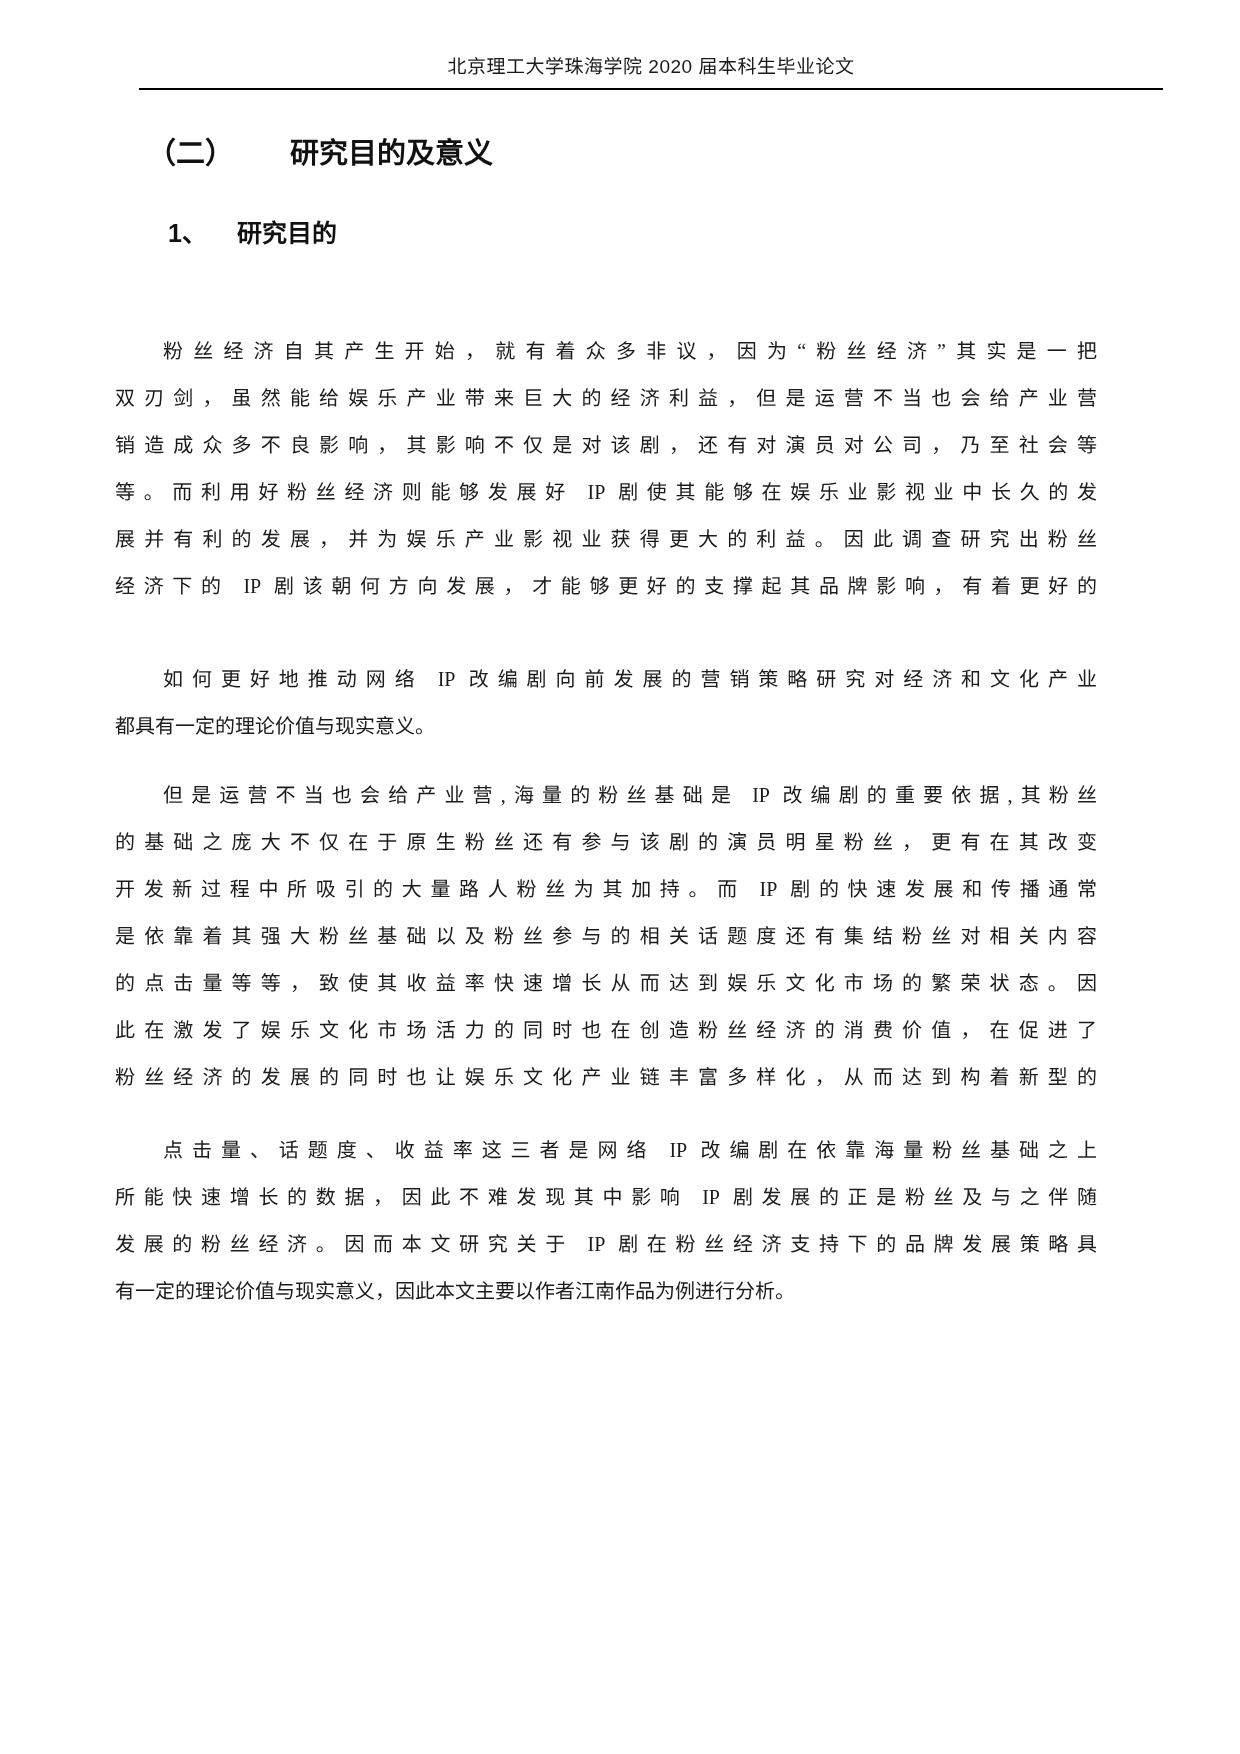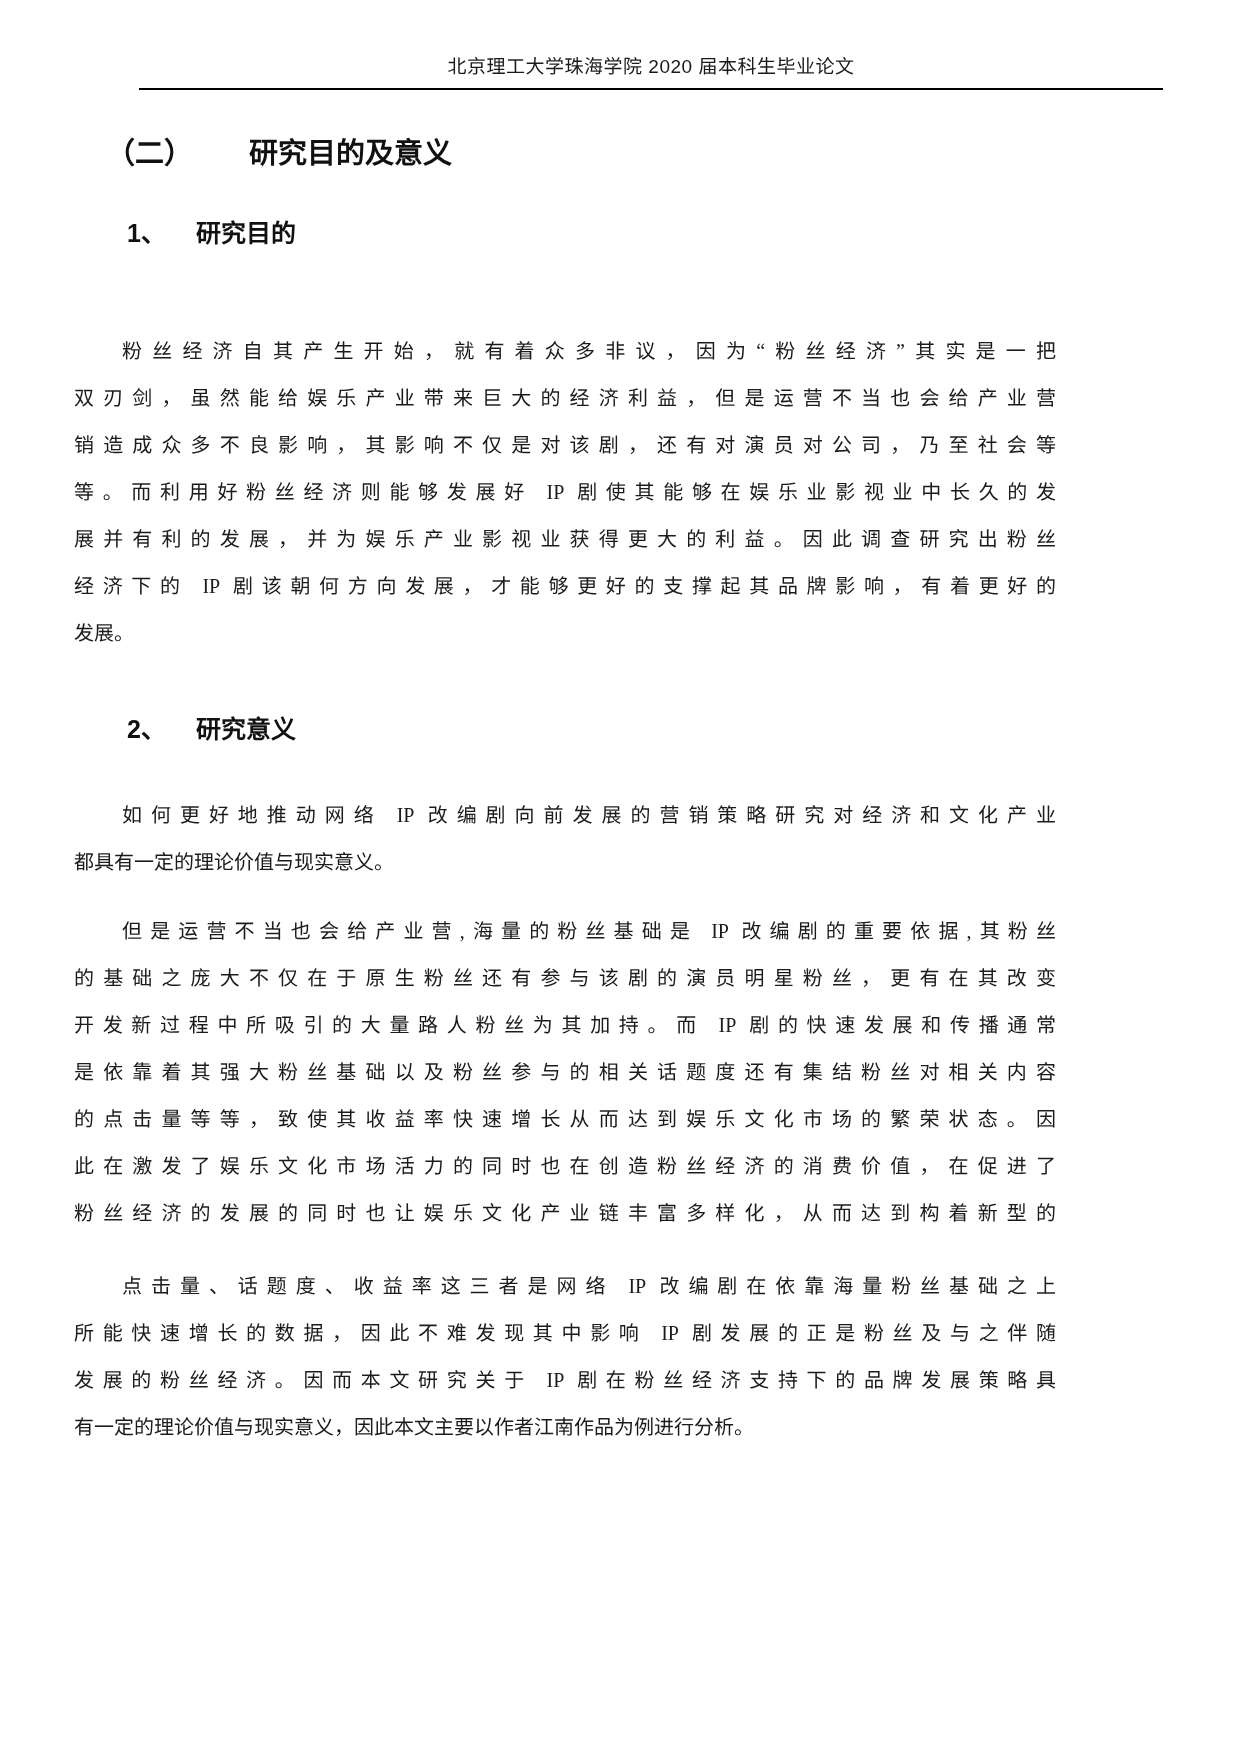--- a/index.html
+++ b/index.html
@@ -25,21 +25,21 @@
     }
     .header-title {
       font-family: "Liberation Sans", "DejaVu Sans", sans-serif;
       font-size: 19px;
       line-height: 26px;
       letter-spacing: 0.5px;
       color: #1a1a1a;
     }
 
     .content {
-      margin-left: 74px;
+      margin-left: 115px;
       width: 982px;
     }
 
     
     .sec-title {
       margin: 44px 0 0 32px;
       font-family: "Liberation Serif", "DejaVu Serif", serif;
       font-size: 29px;
       font-weight: bold;
       line-height: 38px;
@@ -95,26 +95,22 @@
       <span class="sub-num">1、</span><span>研究目的</span>
     </h2>
 
     <div class="para" id="p1">
       <div class="line indent just">粉丝经济自其产生开始，就有着众多非议，因为“粉丝经济”其实是一把</div>
       <div class="line just">双刃剑，虽然能给娱乐产业带来巨大的经济利益，但是运营不当也会给产业营</div>
       <div class="line just">销造成众多不良影响，其影响不仅是对该剧，还有对演员对公司，乃至社会等</div>
       <div class="line just">等。而利用好粉丝经济则能够发展好 IP 剧使其能够在娱乐业影视业中长久的发</div>
       <div class="line just">展并有利的发展，并为娱乐产业影视业获得更大的利益。因此调查研究出粉丝</div>
       <div class="line just">经济下的 IP 剧该朝何方向发展，才能够更好的支撑起其品牌影响，有着更好的</div>
-      <div class="line">发展。</div>
     </div>
 
-    <h2 class="sub-heading" id="sub2">
-      <span class="sub-num">2、</span><span>研究意义</span>
-    </h2>
 
     <div class="para" id="p2">
       <div class="line indent just">如何更好地推动网络 IP 改编剧向前发展的营销策略研究对经济和文化产业</div>
       <div class="line">都具有一定的理论价值与现实意义。</div>
     </div>
 
     <div class="para" id="p3">
       <div class="line indent just">但是运营不当也会给产业营,海量的粉丝基础是 IP 改编剧的重要依据,其粉丝</div>
       <div class="line just">的基础之庞大不仅在于原生粉丝还有参与该剧的演员明星粉丝，更有在其改变</div>
       <div class="line just">开发新过程中所吸引的大量路人粉丝为其加持。而 IP 剧的快速发展和传播通常</div>

